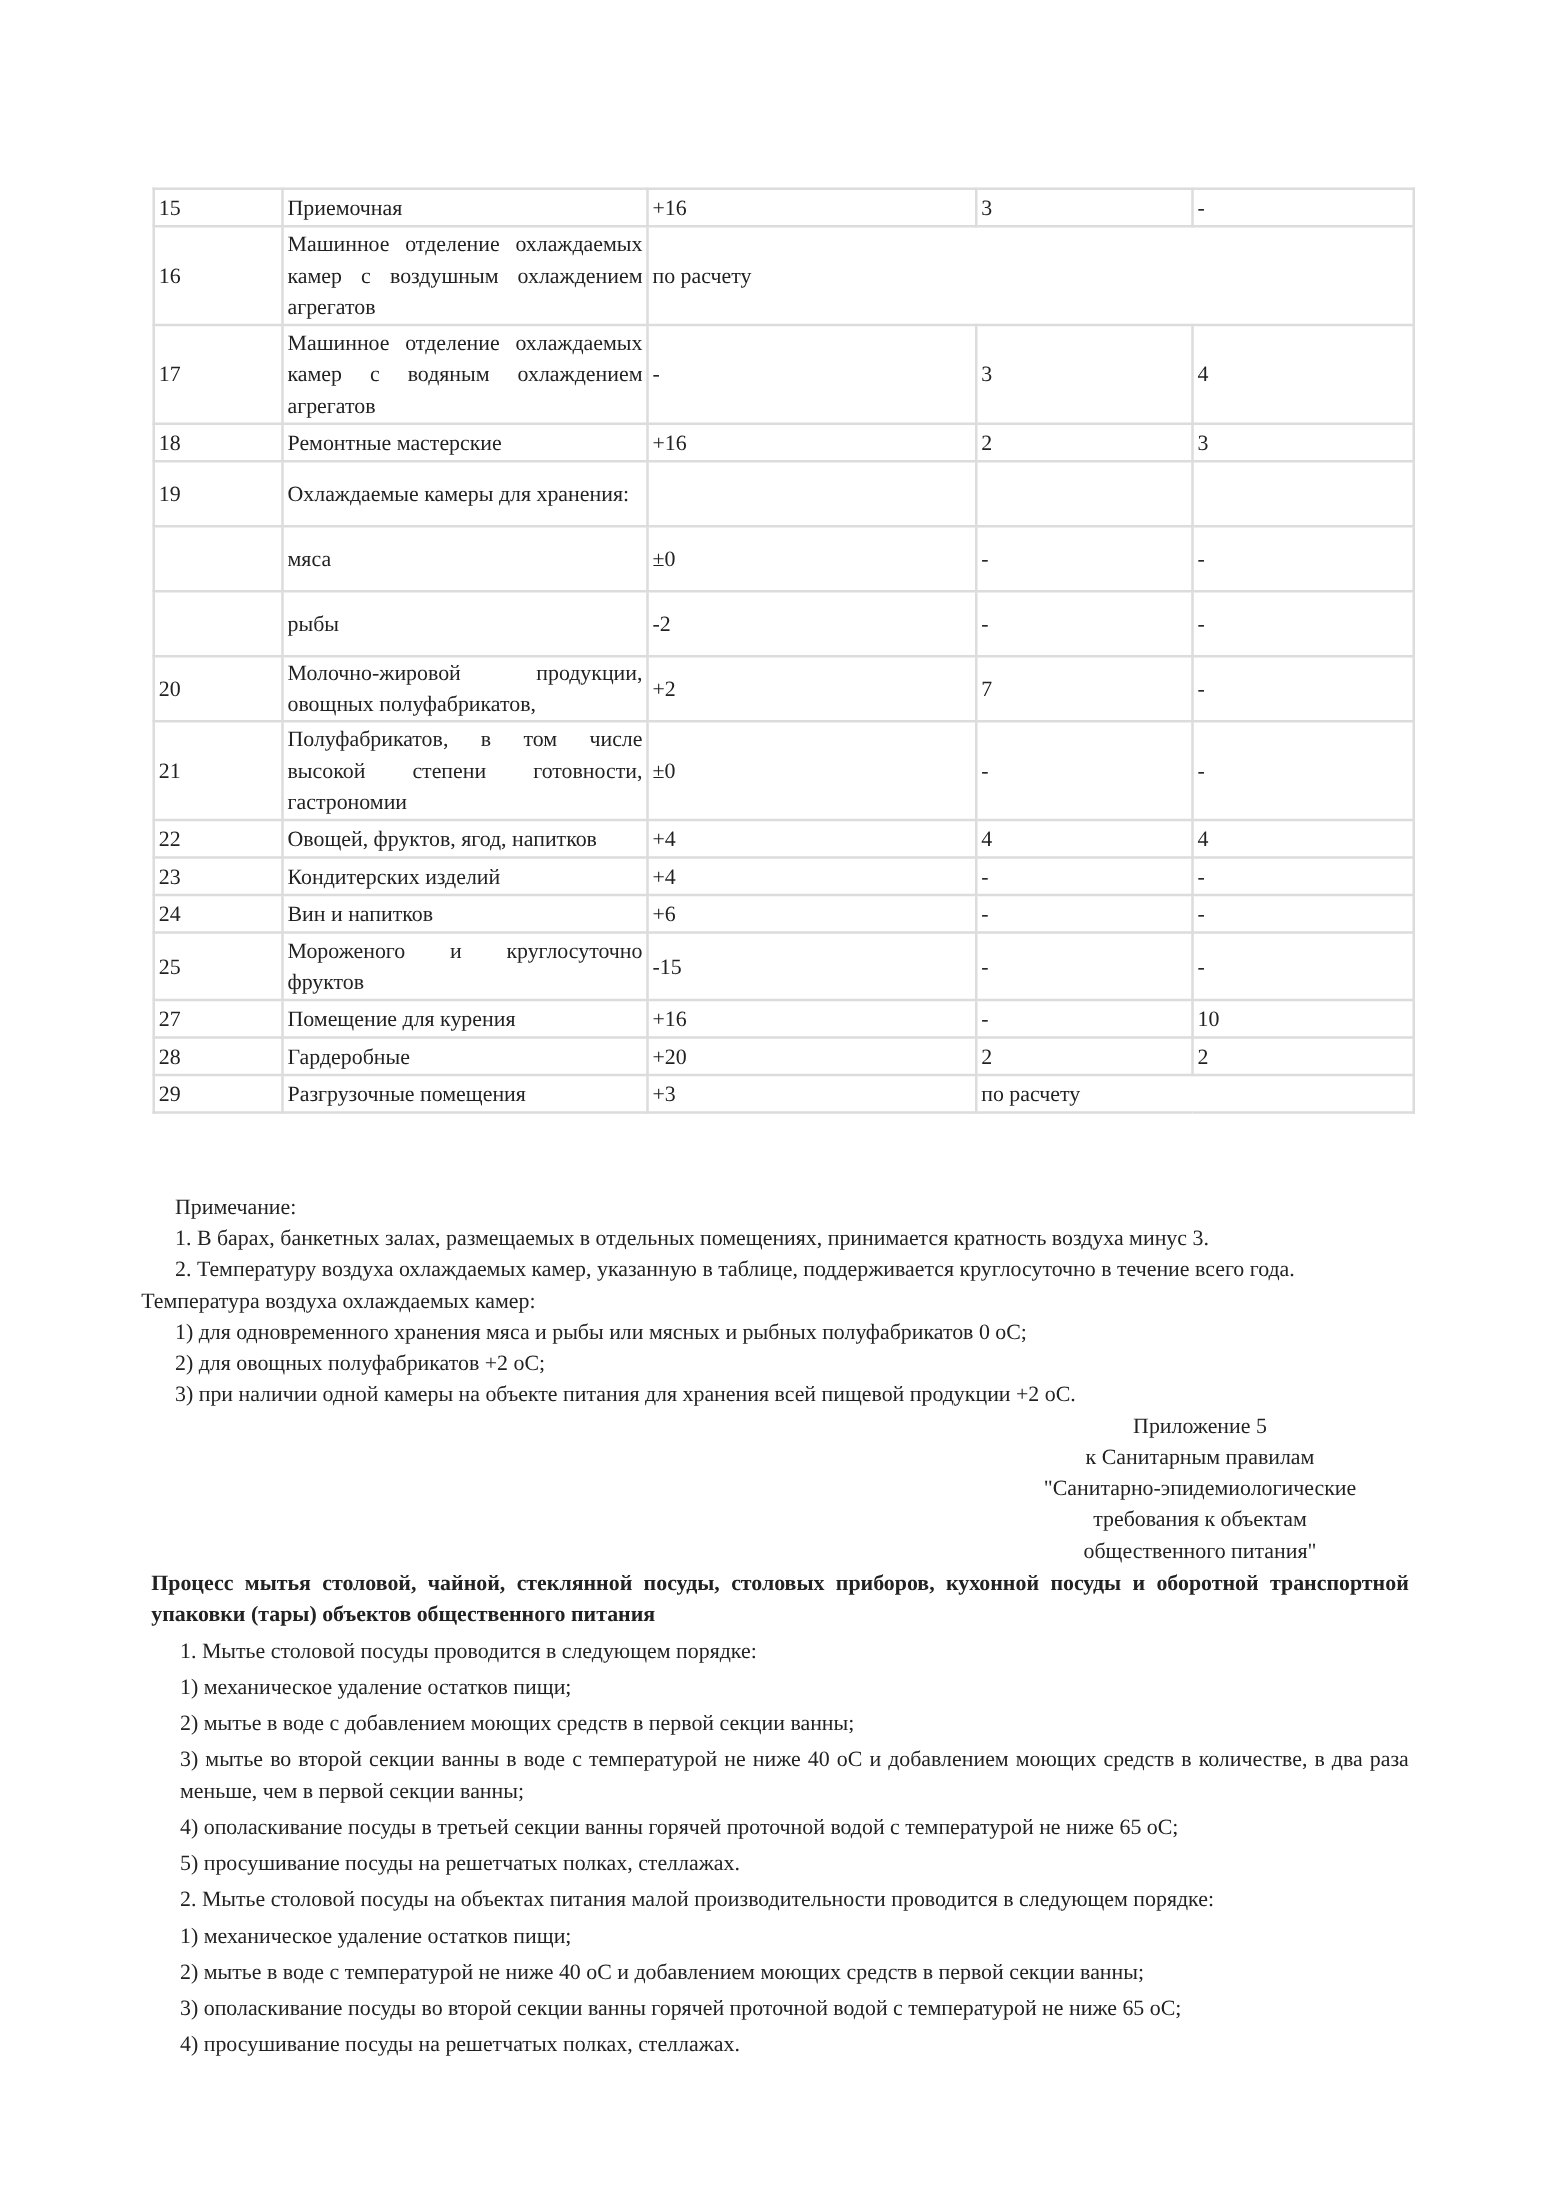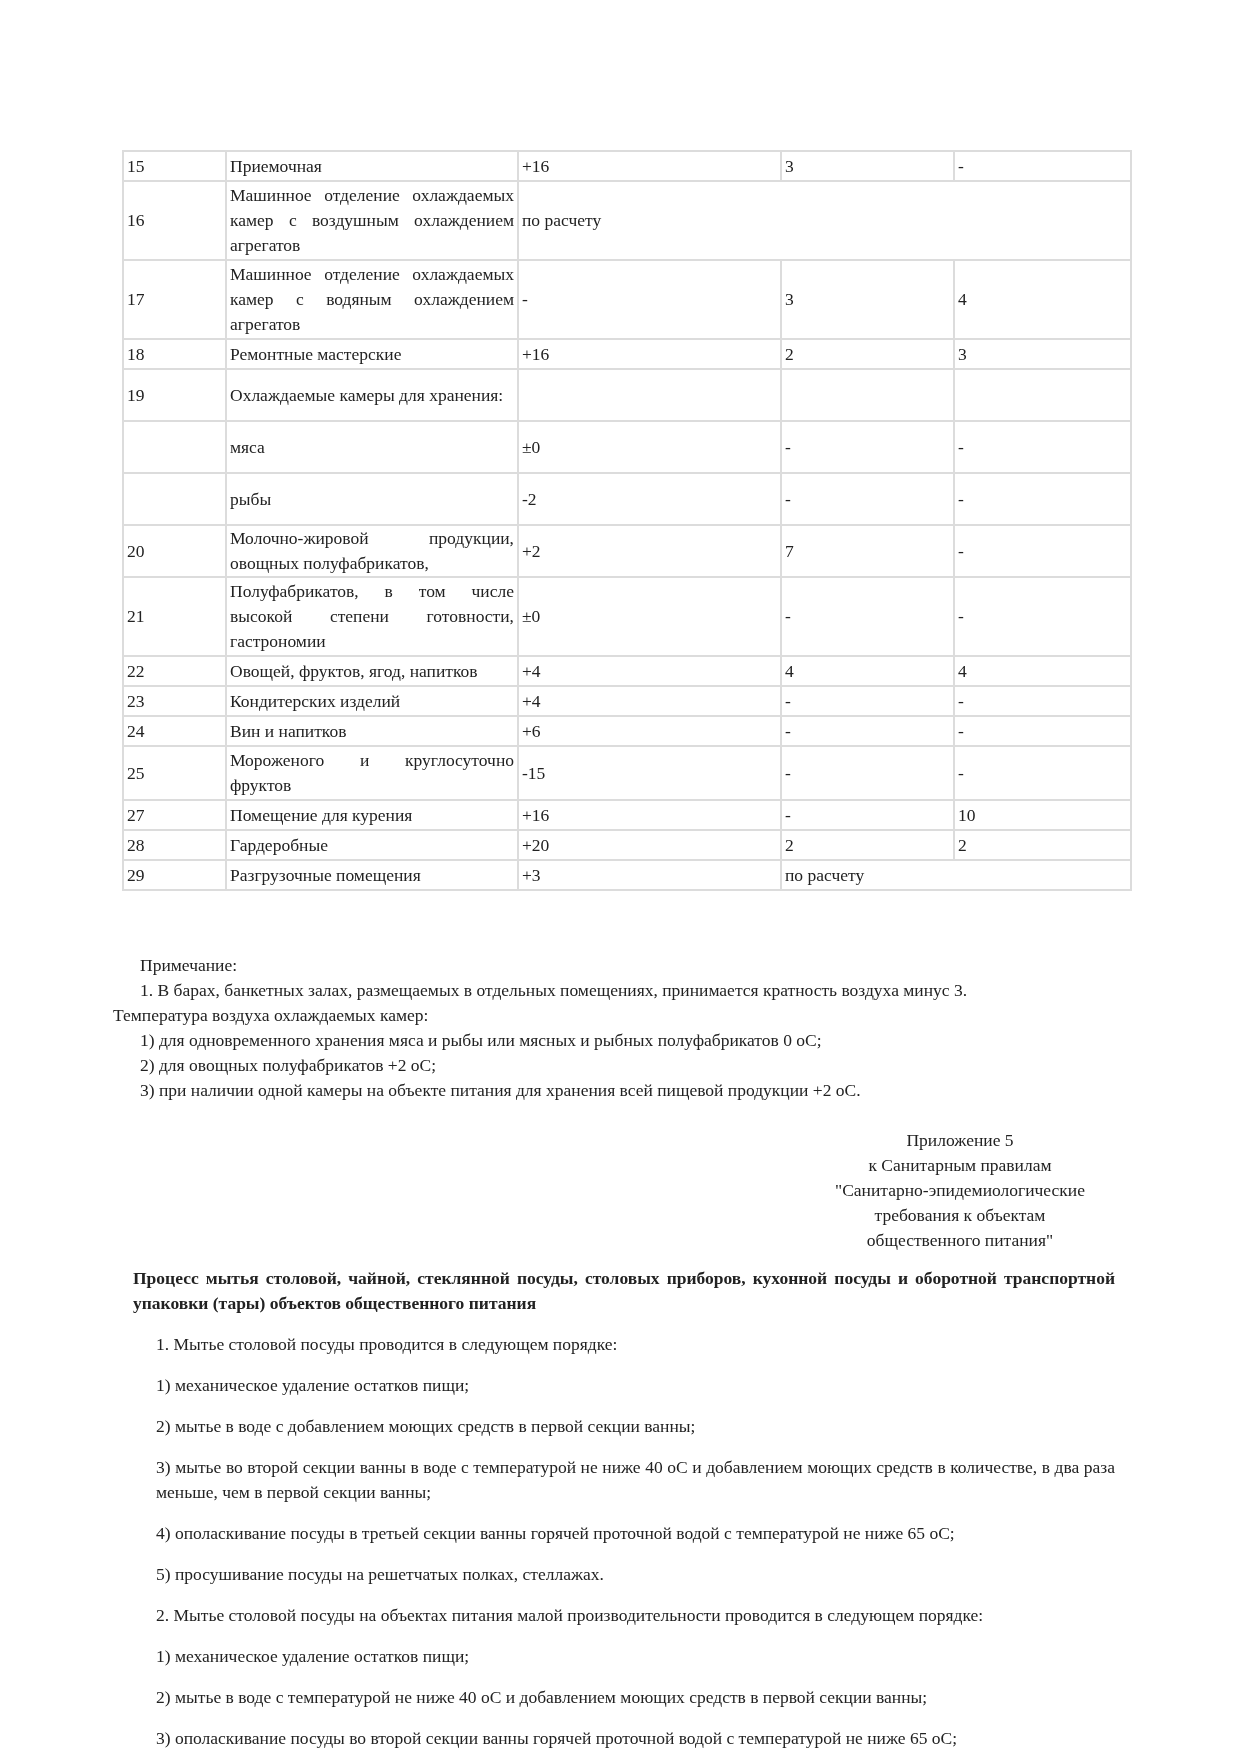--- a/index.html
+++ b/index.html
@@ -30,21 +30,21 @@
   .notes { position: absolute; left: 113px; top: 953px; width: 1018px; line-height: 25px; }
   .notes p { margin: 0; text-align: justify; }
   .ind1 { padding-left: 27px; }
   .ind2 { padding-left: 27px; }
   .appendix {
     position: absolute; left: 760px; top: 1128px; width: 400px;
     text-align: center; line-height: 25px;
   }
   .appendix p { margin: 0; }
   .section { position: absolute; left: 113px; top: 1250px; width: 1018px; line-height: 25px; }
-  .section p { margin: 16px; text-align: justify; }
+  .section p { margin: 4px; text-align: justify; }
   .section .title { font-weight: bold; padding-left: 4px; }
 </style>
 </head>
 <body>
 
 <div class="page">
 
   <table class="norms">
     <colgroup>
         <col class="c1">
@@ -162,20 +162,21 @@
           <td class="name">Разгрузочные помещения</td>
           <td>+3</td>
           <td colspan="2">по расчету</td>
         </tr>
       </tbody>
   </table>
 
   <div class="notes">
     <p class="ind1">Примечание:</p>
     <p class="ind2">1. В барах, банкетных залах, размещаемых в отдельных помещениях, принимается кратность воздуха минус 3.</p>
+    <p class="ind2">2. Температуру воздуха охлаждаемых камер, указанную в таблице, поддерживается круглосуточно в течение всего года.</p>
     <p>Температура воздуха охлаждаемых камер:</p>
     <p class="ind2">1) для одновременного хранения мяса и рыбы или мясных и рыбных полуфабрикатов 0 оС;</p>
     <p class="ind2">2) для овощных полуфабрикатов +2 оС;</p>
     <p class="ind2">3) при наличии одной камеры на объекте питания для хранения всей пищевой продукции +2 оС.</p>
   </div>
 
   <div class="appendix">
     <p>Приложение 5</p>
     <p>к Санитарным правилам</p>
     <p>"Санитарно-эпидемиологические</p>

